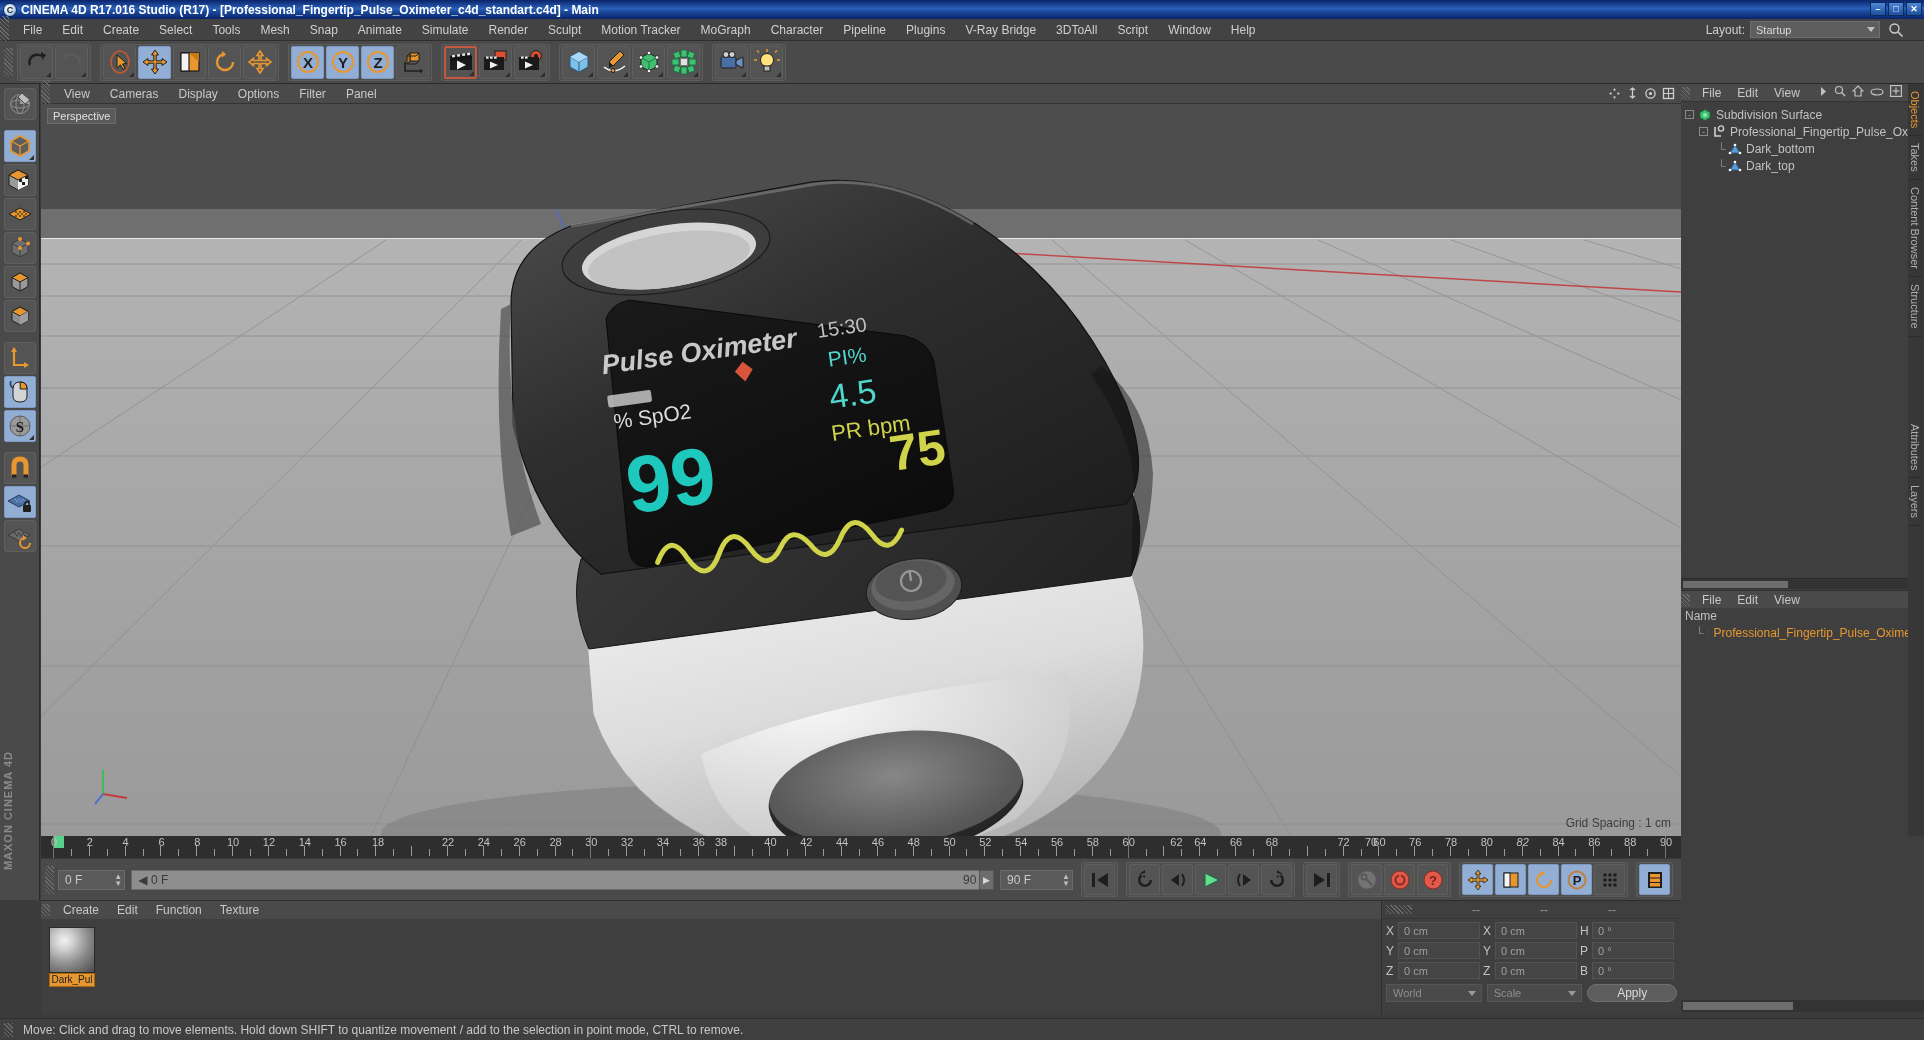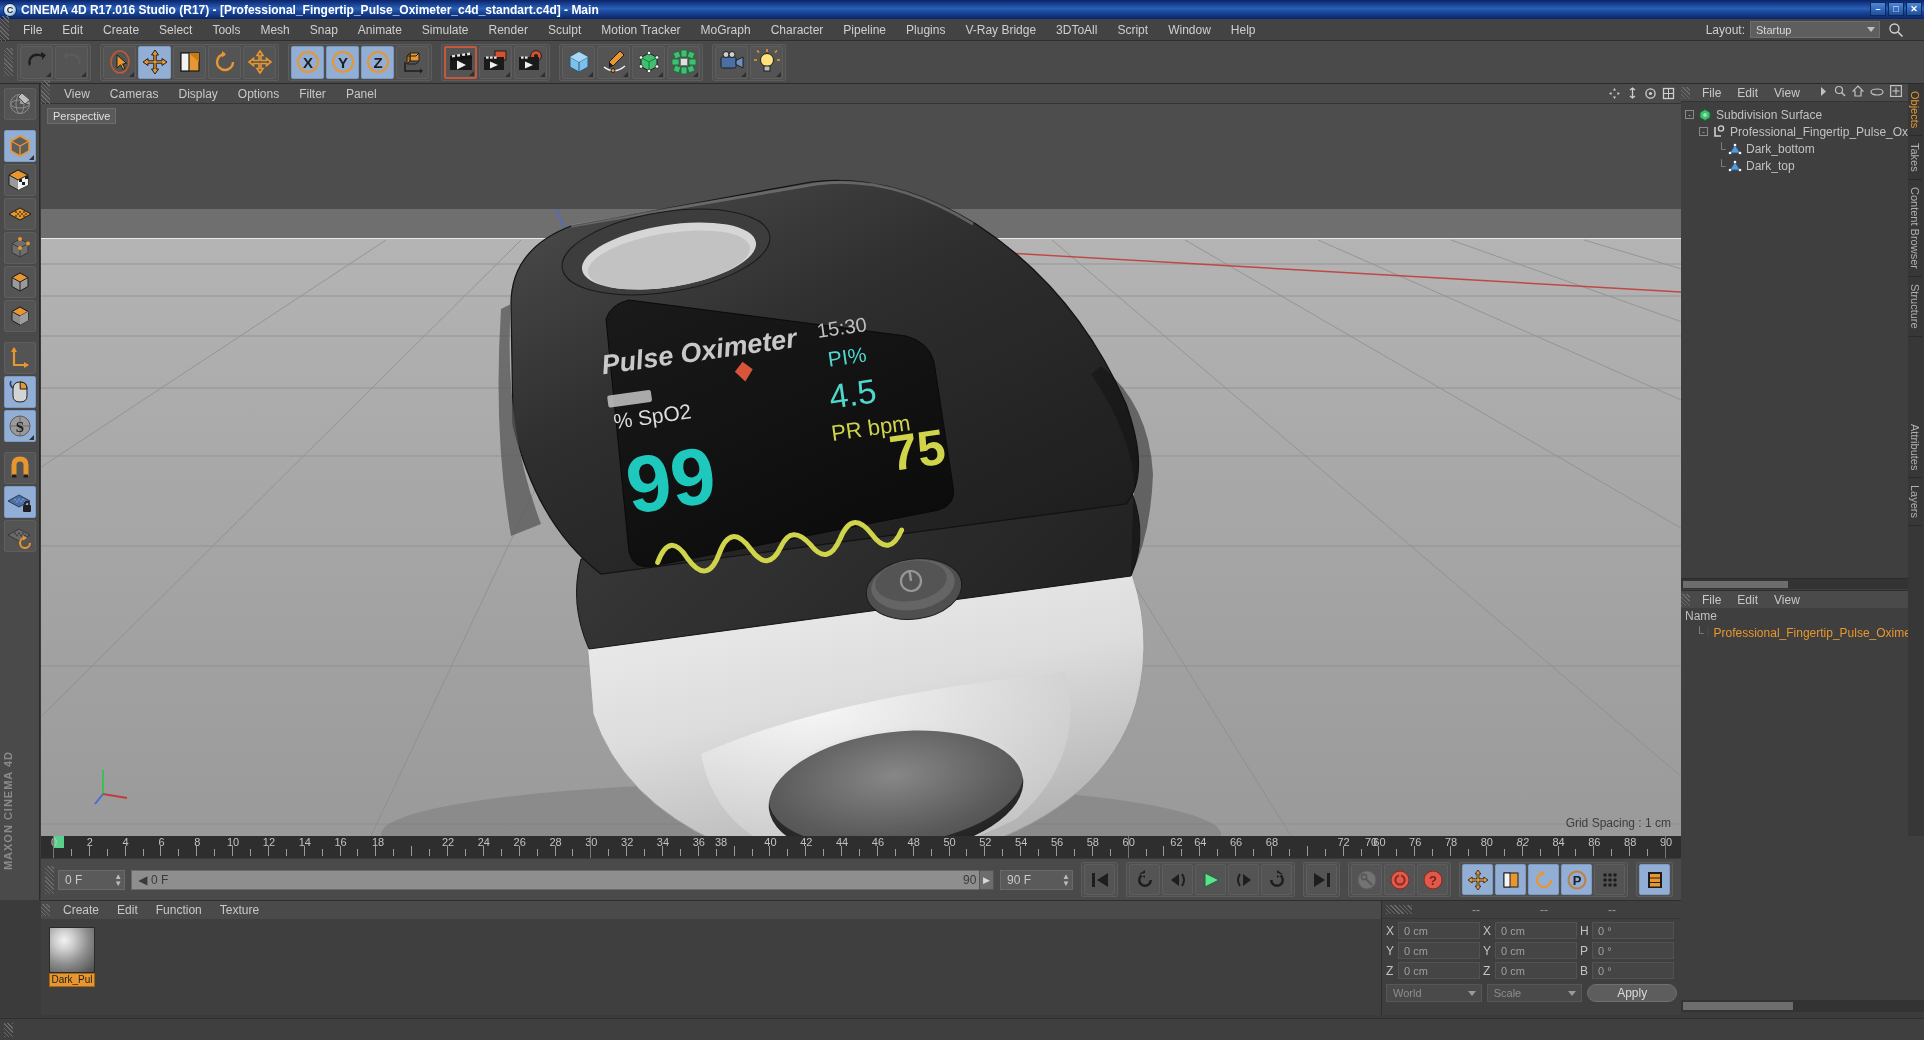--- a/index.html
+++ b/index.html
@@ -1205,13 +1205,14 @@
   </div>
 </div>
 
 <div class="mm-right"></div>
 <div class="br-scroll">
   <span class="thumb"></span>
 </div>
 
 <div class="statusbar">
   <span class="grip" style="height:14px"></span>
+  <span class="txt">Move: Click and drag to move elements. Hold down SHIFT to quantize movement / add to the selection in point mode, CTRL to remove.</span>
 </div>
 
 </body></html>

